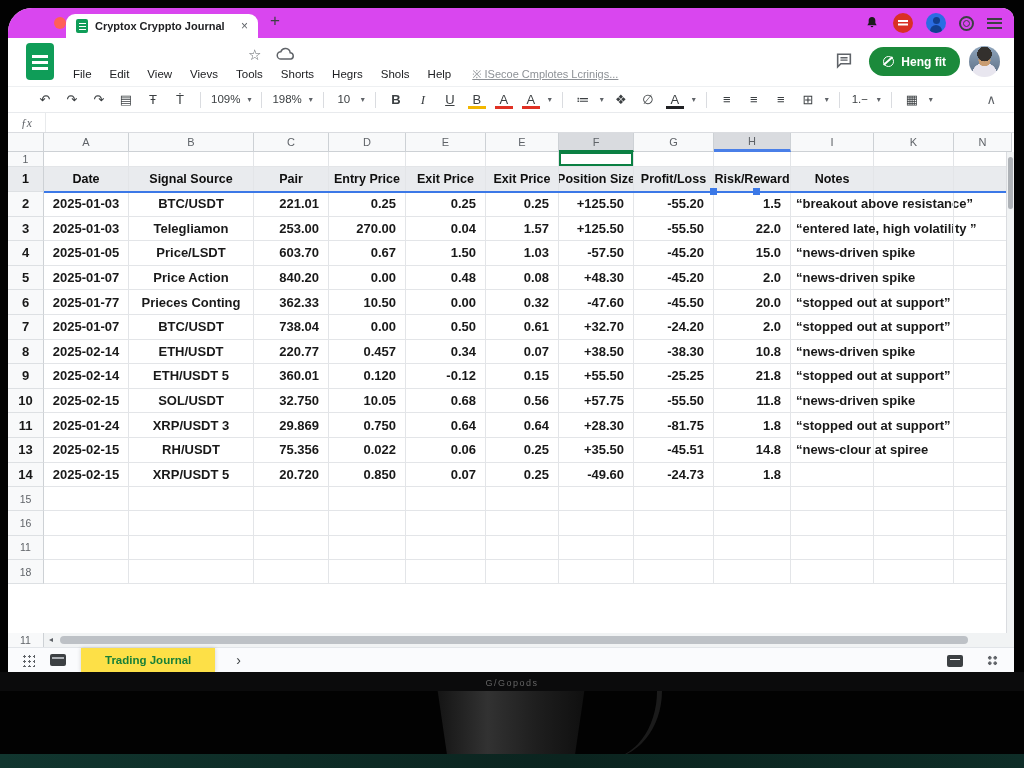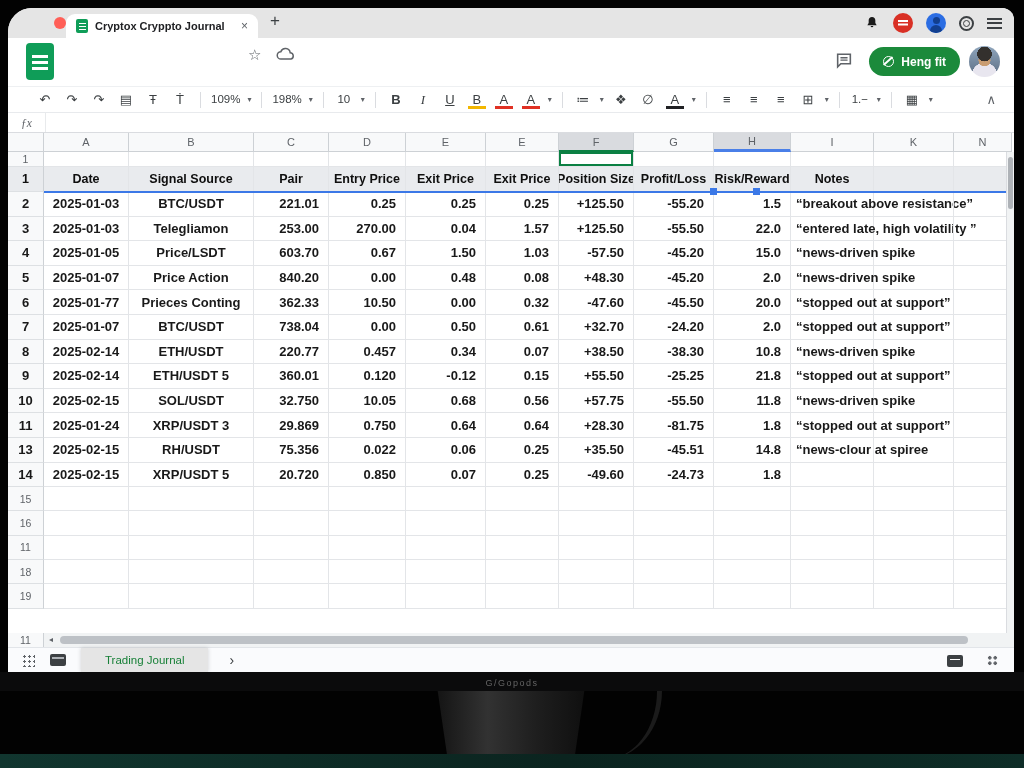--- a/index.html
+++ b/index.html
@@ -2,21 +2,21 @@
 <html style="--profit: #0b9a20; --loss: #ea1205; --sel-blue: #3b78e7; --sel-green: #0b8043; --brand-green: #1b8a3b; --sheets-green: #0f9d58; --tab-green: #188038;"><head>
 <meta charset="utf-8">
 <style>
   html,body{margin:0;padding:0;width:1024px;height:768px;overflow:hidden;background:#000;
     font-family:"Liberation Sans",sans-serif;-webkit-font-smoothing:antialiased}
   .stage{position:relative;width:1024px;height:768px;background:#020202}
   
   .screen{position:absolute;left:8px;top:8px;width:1006px;height:664px;background:#fff;
     border-radius:24px 12px 0 0;overflow:hidden}
   
-  .tabstrip{position:relative;height:30px;background:#e5e5e5}
+  .tabstrip{position:relative;height:30px;background:#d946ef}
   .tl{position:absolute;top:9px;width:12px;height:12px;border-radius:50%}
   .tab{position:absolute;left:58px;top:6px;width:192px;height:24px;background:#fff;
     border-radius:9px 9px 0 0;display:flex;align-items:center;padding:0 10px;gap:7px;box-sizing:border-box}
   .sheets-ico-sm{width:12px;height:14px;background:var(--sheets-green);border-radius:2px;position:relative;flex:0 0 auto}
   .sheets-ico-sm::after{content:"";position:absolute;left:2.5px;top:4px;width:7px;height:7px;
     background-image:linear-gradient(#fff,#fff),linear-gradient(#fff,#fff),linear-gradient(#fff,#fff);
     background-size:7px 1.4px;background-position:0 0,0 2.8px,0 5.6px;background-repeat:no-repeat}
   .tab-title{flex:1;font-size:11px;color:#202124;font-weight:700;white-space:nowrap;overflow:hidden}
   .tab-close{font-size:12px;color:#5f6368}
   .newtab{position:absolute;left:262px;top:3px;font-size:17px;color:#3c4043;font-weight:400}
@@ -100,22 +100,22 @@
     display:flex;align-items:center;justify-content:center;box-sizing:border-box}
   .hs-track{flex:1;background:#f1f3f4;position:relative}
   .hs-arrow{position:absolute;left:5px;top:2px;font-size:8px;color:#5f6368}
   .hs-thumb{position:absolute;left:16px;right:46px;top:3px;height:8px;background:#bdc1c6;border-radius:4px}
   
   .sheetbar{position:relative;height:25px;background:#fafbfd;border-top:1px solid #e2e5e9;display:flex;align-items:center;
     padding:0 14px;gap:15px;box-sizing:border-box}
   .dots9{width:13px;height:13px;background-image:radial-gradient(#5f6368 1.3px,rgba(0,0,0,0) 1.4px);background-size:5px 5px}
   .allsheets{width:16px;height:12px;background:#3c4043;border-radius:2px;position:relative}
   .allsheets::after{content:"";position:absolute;left:2px;top:2.5px;right:2px;height:2.5px;background:#aeb2b7}
-  .sheet-tab{height:24px;background:#e5e5e5;display:flex;align-items:center;padding:0 24px;color:var(--tab-green);
-    font-weight:400;font-size:11.5px;box-shadow:0 0 4px rgba(60,64,67,.22)}
+  .sheet-tab{height:24px;background:#fde047;display:flex;align-items:center;padding:0 24px;color:var(--tab-green);
+    font-weight:700;font-size:11.5px;box-shadow:0 0 4px rgba(60,64,67,.22)}
   .sheet-next{color:#3c4043;font-size:14px;margin-left:6px}
   .sb-right{position:absolute;right:16px;top:0;height:25px;display:flex;align-items:center;gap:24px}
   .chat-ico{width:16px;height:12px;background:#3c4043;border-radius:2px;position:relative}
   .chat-ico::after{content:"";position:absolute;left:3px;top:4px;width:10px;height:1.6px;background:#fff}
   .dots4{width:11px;height:11px;background-image:radial-gradient(#5f6368 1.6px,rgba(0,0,0,0) 1.7px);background-size:5.5px 5.5px}
   
   .bezel{position:absolute;left:0;top:672px;width:1024px;height:19px;background:#0b0b0c;text-align:center}
   .bezel span{color:#646464;font-size:9px;letter-spacing:1.5px;line-height:19px}
   .stand{position:absolute;left:433px;top:691px;width:156px;height:64px;
     background:linear-gradient(90deg,#121212,#323232 35%,#1f1f1f 65%,#0e0e0e);
@@ -155,20 +155,24 @@
       </div>
     </div>
 
     <div class="dochead">
       <div class="logo"></div>
       <div class="star">☆</div>
       <div class="cloud-ico">
         <svg width="20" height="14" viewBox="0 0 24 16">
             <path fill="none" stroke="#5f6368" stroke-width="1.8" d="M6 14a4.4 4.4 0 0 1-.2-8.8A5.8 5.8 0 0 1 17 6.4 3.9 3.9 0 0 1 18 14H6z"></path>
           </svg>
+      </div>
+      <div class="menubar">
+        <span id="menus"><span class="menu-item">File</span><span class="menu-item">Edit</span><span class="menu-item">View</span><span class="menu-item">Vievs</span><span class="menu-item">Tools</span><span class="menu-item">Shorts</span><span class="menu-item">Hegrs</span><span class="menu-item">Shols</span><span class="menu-item">Help</span></span>
+        <span class="status-link">※ ISecoe Cmplotes Lcrinigs...</span>
       </div>
       <div class="comment-ico">
         <svg width="20" height="19" viewBox="0 0 24 24">
             <path fill="none" stroke="#5f6368" stroke-width="2" d="M4 4h16v12H8l-4 4z"></path>
             <path stroke="#5f6368" stroke-width="1.8" d="M7.5 8.5h9M7.5 11.5h9"></path>
           </svg>
       </div>
       <div class="share-btn">
         <span class="slash-circle"></span>
         <span>Heng fit</span>
@@ -508,35 +512,20 @@
           <div class="c" style="width:77px;flex:0 0 77px"></div>
           <div class="c" style="width:80px;flex:0 0 80px"></div>
           <div class="c" style="width:73px;flex:0 0 73px"></div>
           <div class="c" style="width:75px;flex:0 0 75px"></div>
           <div class="c" style="width:80px;flex:0 0 80px"></div>
           <div class="c" style="width:77px;flex:0 0 77px"></div>
           <div class="c" style="width:83px;flex:0 0 83px"></div>
           <div class="c" style="width:80px;flex:0 0 80px"></div>
           <div class="c" style="width:58px;flex:0 0 58px"></div>
         </div>
-        <div class="grow er">
-          <div class="c gut">19</div>
-          <div class="c" style="width:85px;flex:0 0 85px"></div>
-          <div class="c" style="width:125px;flex:0 0 125px"></div>
-          <div class="c" style="width:75px;flex:0 0 75px"></div>
-          <div class="c" style="width:77px;flex:0 0 77px"></div>
-          <div class="c" style="width:80px;flex:0 0 80px"></div>
-          <div class="c" style="width:73px;flex:0 0 73px"></div>
-          <div class="c" style="width:75px;flex:0 0 75px"></div>
-          <div class="c" style="width:80px;flex:0 0 80px"></div>
-          <div class="c" style="width:77px;flex:0 0 77px"></div>
-          <div class="c" style="width:83px;flex:0 0 83px"></div>
-          <div class="c" style="width:80px;flex:0 0 80px"></div>
-          <div class="c" style="width:58px;flex:0 0 58px"></div>
-        </div>
         <div class="row2line"></div>
         <div class="handle" style="left:702px"></div>
         <div class="handle" style="left:745px"></div>
         <div class="vsb">
           <div class="vsb-thumb"></div>
         </div>
       </div>
 
     <div class="hscroll">
       <div class="hs-gut">11</div>

